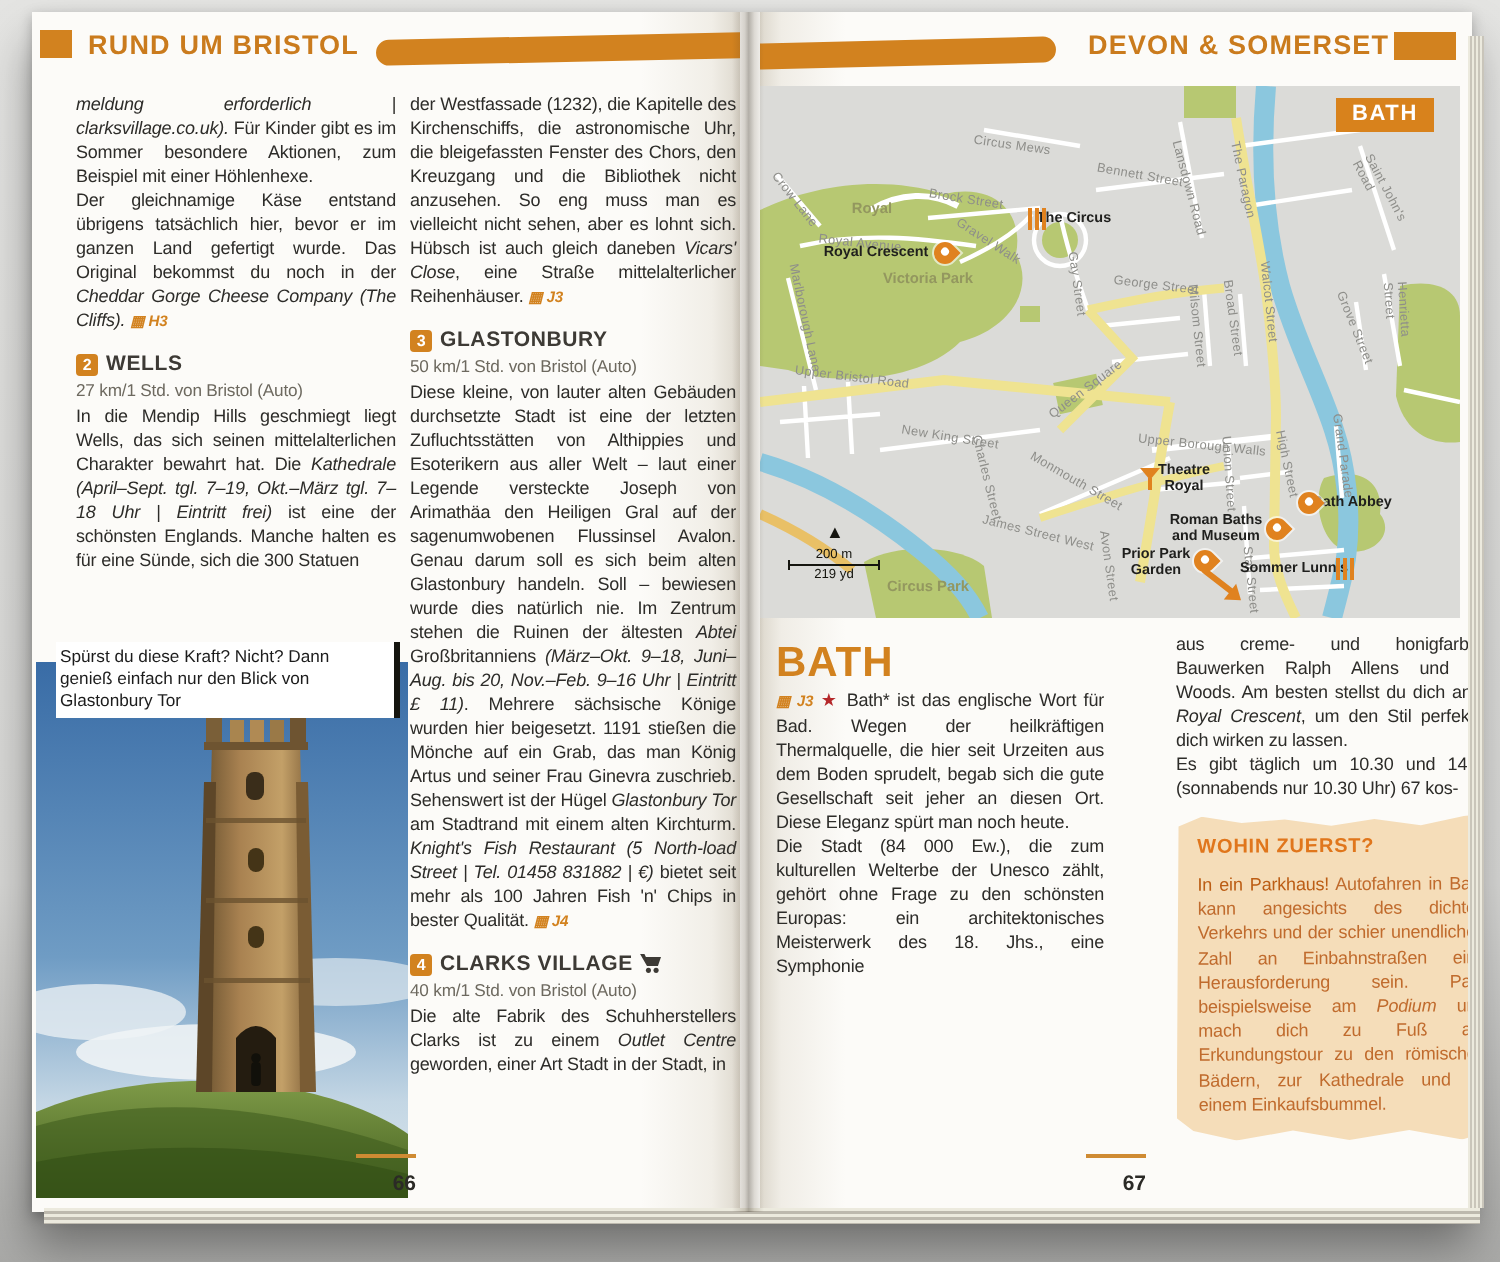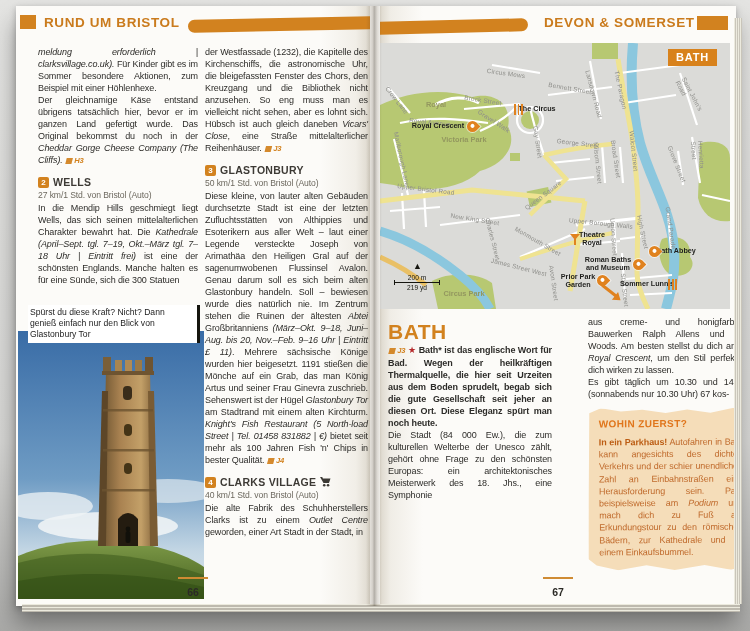--- a/index.html
+++ b/index.html
@@ -27,49 +27,49 @@
                letter-spacing:.6px; white-space:nowrap; }
   .hdr-band { position:absolute; background:#d2821f; height:13px; }
   .band-l { left:172px; right:-4px; top:12px; border-radius:7px 0 0 7px; transform:rotate(-1.2deg); }
   .band-r { left:-4px; width:152px; top:14px; border-radius:0 7px 7px 0; transform:rotate(-1.4deg); }
 
   
   .col { position:absolute; font-size:9px; line-height:12px; color:#2d2c29;
          text-align:justify; letter-spacing:-.1px; }
   .col p { margin:0; }
   .col em { font-style:italic; }
-  .col strong { font-weight:700; }
+  .col strong { font-weight:400; }
   mref { color:#d2821f; font-style:italic; font-weight:700; font-size:7.6px; white-space:nowrap; }
   star { color:#b5282a; font-style:normal; }
 
   .col1 { left:22px;  top:40px; width:160px; }
   .col2 { left:189px; top:40px; width:163px; }
   .col3 { left:8px;   top:310px; width:164px; }
   .col4 { left:180px; top:310px; width:166px;margin-left:28px; }
 
   .sect { margin-top:9px; }
   .sect-head { display:flex; align-items:center; gap:4px; margin-bottom:1px; }
   .sect-num { width:11px; height:11px; background:#d2821f; color:#fff; font-weight:700;
               font-size:8px; text-align:center; line-height:11px; border-radius:2px; flex:0 0 auto; }
   .sect-title { font-weight:700; font-size:10.5px; color:#3d3a35; letter-spacing:.3px; }
   .sect-sub { font-size:8.6px; color:#6d695f; margin-bottom:1px; }
   .cart-svg { width:11px; height:10px; }
 
   .bath-title { font-size:21px; font-weight:700; color:#d2821f; letter-spacing:.5px;
                 margin:10px 0 6px 0; }
 
   
-  .photo-caption { position:absolute; left:12px; top:299px; width:172px; background:#fff;
+  .photo-caption { position:absolute; left:12px; top:315px; width:172px; background:#fff;
        font-size:8.6px; line-height:11px; color:#1c1c1c; padding:2px 4px 3px 2px;
        border-right:3px solid #15150f; z-index:3; }
   .tor-photo { position:absolute; left:2px; top:325px; width:186px; height:268px; z-index:2; }
 
   
   .pagenum { position:absolute; bottom:6px; left:50%; transform:translateX(-50%);
-             text-align:center; z-index:4; }
+             text-align:right; z-index:4; }
   .pagenum .rule { display:block; width:30px; height:2px; background:#cf8b33; margin:0 auto 3px auto; }
   .pagenum .num { font-weight:700; font-size:10.5px; color:#2b2a26; }
 
   
   .map { position:absolute; left:0; top:37px; width:350px; height:266px; overflow:hidden; }
   .map-geo { position:absolute; left:0; top:0; width:100%; height:100%; }
   .ml { position:absolute; white-space:pre-line; z-index:3; }
   .ml-s { font-size:6.4px; color:#8e8e8a; letter-spacing:.2px; }
   .ml-a { font-size:7.4px; color:#93975f; font-weight:700; }
   .ml-p { font-size:7.2px; font-weight:700; color:#1f1f1d; text-align:center; line-height:1.1; }

